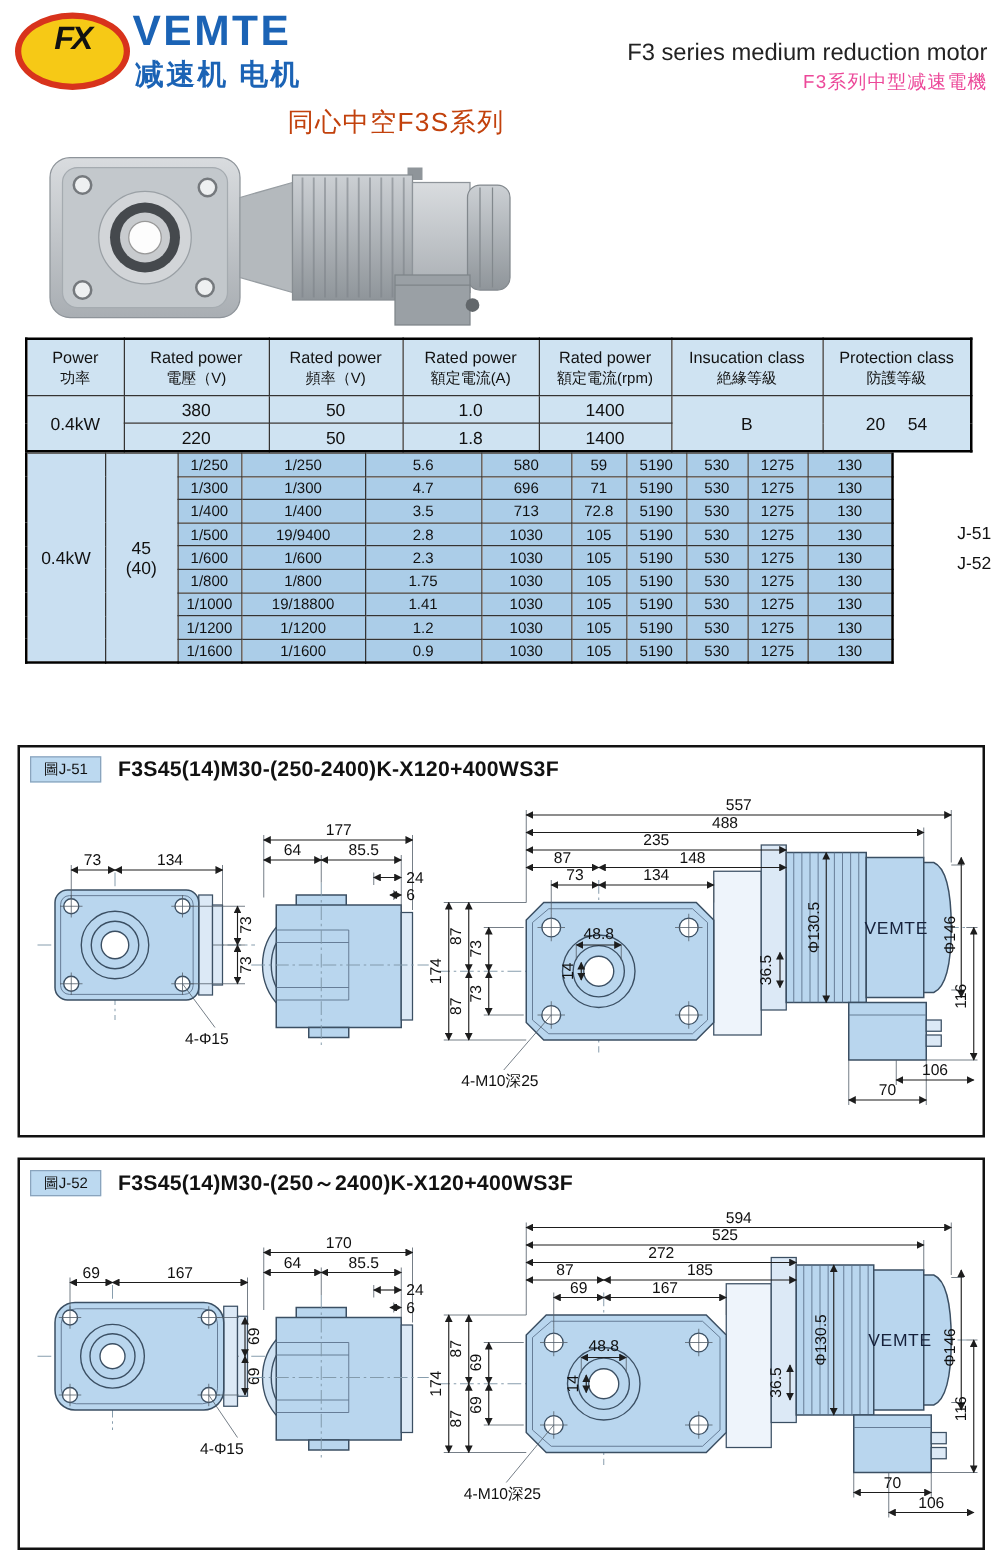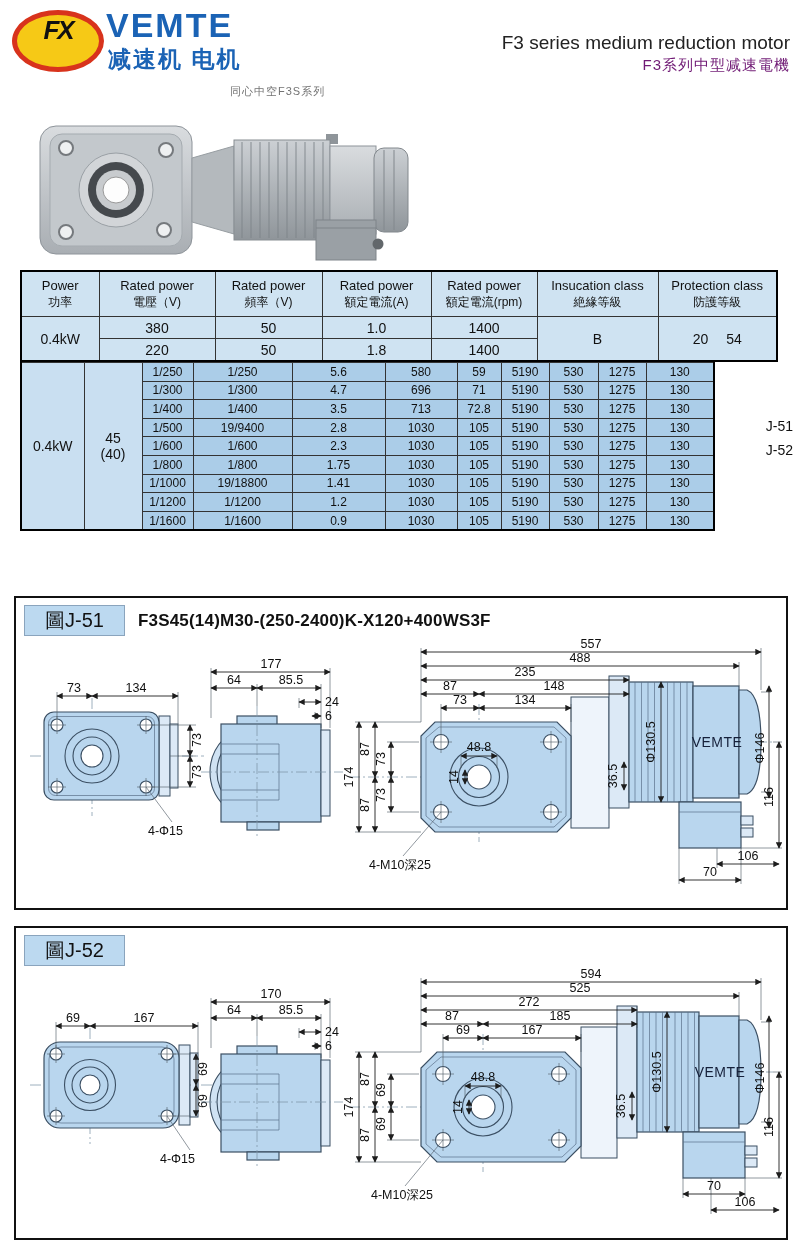--- a/index.html
+++ b/index.html
@@ -5,22 +5,22 @@
   html,body{margin:0;padding:0;background:#e9e9e9;}
   .page{position:relative;width:800px;height:1240px;background:#fff;margin:0 auto;
         font-family:"Liberation Sans",sans-serif;color:#111;overflow:hidden;}
   
   .logo-oval{position:absolute;left:12px;top:10px;width:82px;height:52px;background:#f6c916;
              border:5px solid #d8331c;border-radius:50%;display:flex;align-items:flex-start;justify-content:center;}
   .logo-mono{font-weight:bold;font-style:italic;font-size:26px;color:#111;letter-spacing:-2px;}
   .logo-main{position:absolute;left:106px;top:6px;font-size:34px;font-weight:bold;color:#1b63b5;letter-spacing:2px;}
   .logo-sub{position:absolute;left:108px;top:44px;font-size:23px;font-weight:bold;color:#1b63b5;letter-spacing:2px;}
   .title-en{position:absolute;right:10px;top:32px;font-size:19px;color:#222;}
-  .title-zh{position:absolute;right:10px;top:56px;font-size:15px;color:#701a75;letter-spacing:1px;}
-  .series-label{position:absolute;left:230px;top:84px;font-size:11px;color:#737373;letter-spacing:1px;}
+  .title-zh{position:absolute;right:10px;top:56px;font-size:15px;color:#ec4899;letter-spacing:1px;}
+  .series-label{position:absolute;left:230px;top:84px;font-size:21px;color:#c2410c;letter-spacing:1px;}
   .photo{position:absolute;left:28px;top:116px;}
   
   .spec-wrap{position:absolute;left:20px;top:270px;}
   table.spec{border-collapse:collapse;table-layout:fixed;text-align:center;}
   table.spec td{border:1px solid #333;background:#cfe3f2;padding:0;overflow:hidden;}
   table.upper{width:756px;border:2px solid #000;}
   table.upper td.hd{height:44px;font-size:13px;line-height:1.25;}
   table.upper td.hd .zh{font-size:12px;text-align:center;}
   table.upper td.val{height:21px;font-size:14px;}
   .prot-pair span{display:inline-block;margin:0 9px;}
@@ -29,21 +29,21 @@
   table.lower td.lft{background:#c9dff1;font-size:14px;}
   .jrefs{position:absolute;left:713px;top:140px;width:60px;text-align:right;font-size:14px;color:#111;}
   .jrefs div{margin:8px 0;}
   
   .notes{position:absolute;left:22px;top:528px;font-size:14px;line-height:19px;color:#111;}
   .notes .n2{padding-left:34px;}
   
   .figbox{position:absolute;left:14px;width:770px;height:310px;border:2px solid #111;background:#fff;}
   #box-j51{top:596px;} #box-j52{top:926px;}
   .fig-head{position:absolute;top:7px;left:8px;display:flex;align-items:center;gap:13px;}
-  .fig-badge{background:#bcd9f0;border:1px solid #8aa4bd;padding:1px 20px;font-size:20px;color:#111;}
+  .fig-badge{background:#bcd9f0;border:1px solid #8aa4bd;padding:1px 10px;font-size:12px;color:#111;}
   .fig-title{font-size:17px;font-weight:bold;color:#111;letter-spacing:.2px;}
   .figsvg{position:absolute;left:0;top:36px;}
   
   .sh{fill:#b9d6ee;stroke:#3b4f63;stroke-width:1.2}
   .sh2{fill:#dce9f6;stroke:#3b4f63;stroke-width:1}
   .shw{fill:#eef4fb;stroke:#3b4f63;stroke-width:1}
   .ln{fill:none;stroke:#3b4f63;stroke-width:1.1}
   .thin{fill:none;stroke:#5a708a;stroke-width:.7}
   .hole{fill:#fff;stroke:#3b4f63;stroke-width:1.1}
   .cl{stroke:#7f96a8;stroke-width:.75;stroke-dasharray:11 3 2 3;fill:none}
@@ -450,20 +450,21 @@
           <text class="dt" x="289" y="154">70</text>
         <line class="wl" x1="20" y1="90" x2="-18" y2="134"></line>
         <text class="dts" x="-52" y="147">4-M10深25</text>
       </g>
     </svg>
   </div>
 
   <div class="figbox" id="box-j52">
     <div class="fig-head">
       <span class="fig-badge">圖J-52</span>
+      <span class="fig-title">F3S45(14)M30-(250～2400)K-X120+400WS3F</span>
     </div>
     <svg id="svg-j52" class="figsvg" width="766" height="272" viewBox="0 0 766 272">
       <defs>
         <marker id="ar2" viewBox="0 0 10 10" refX="9" refY="5" markerWidth="7" markerHeight="7" orient="auto-start-reverse">
           <path d="M0,0L10,5L0,10z" fill="#1d1d1d"></path>
         </marker>
       </defs>
 
       <g transform="translate(28,78)">
         <path class="cl" d="M-14,43 H168"></path>

